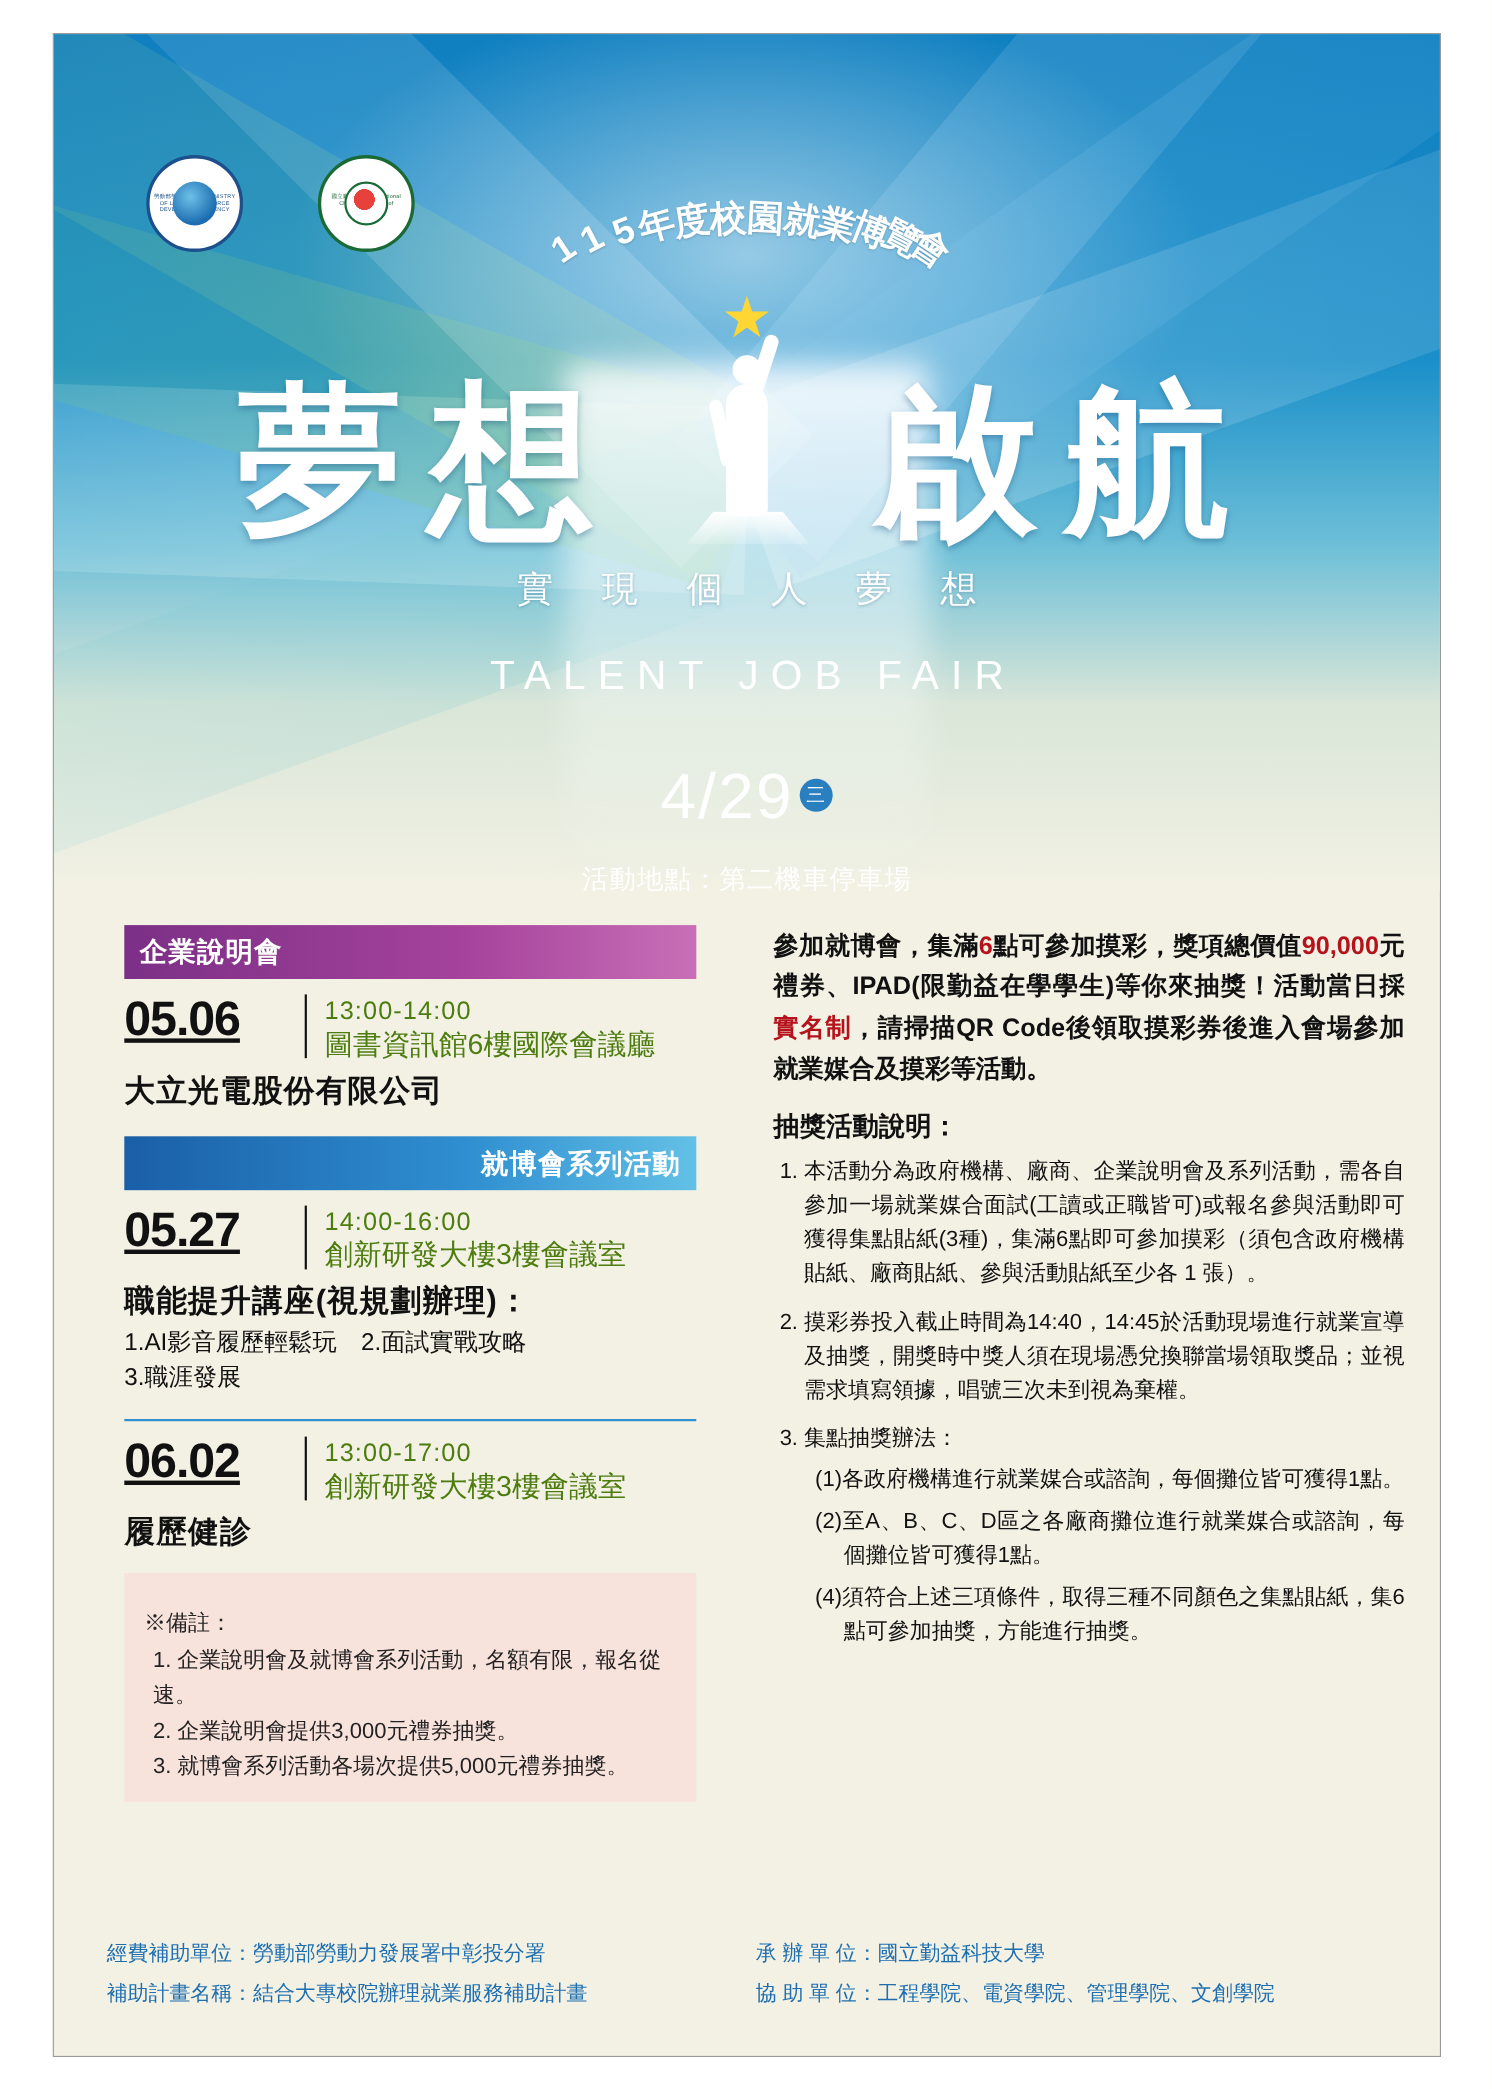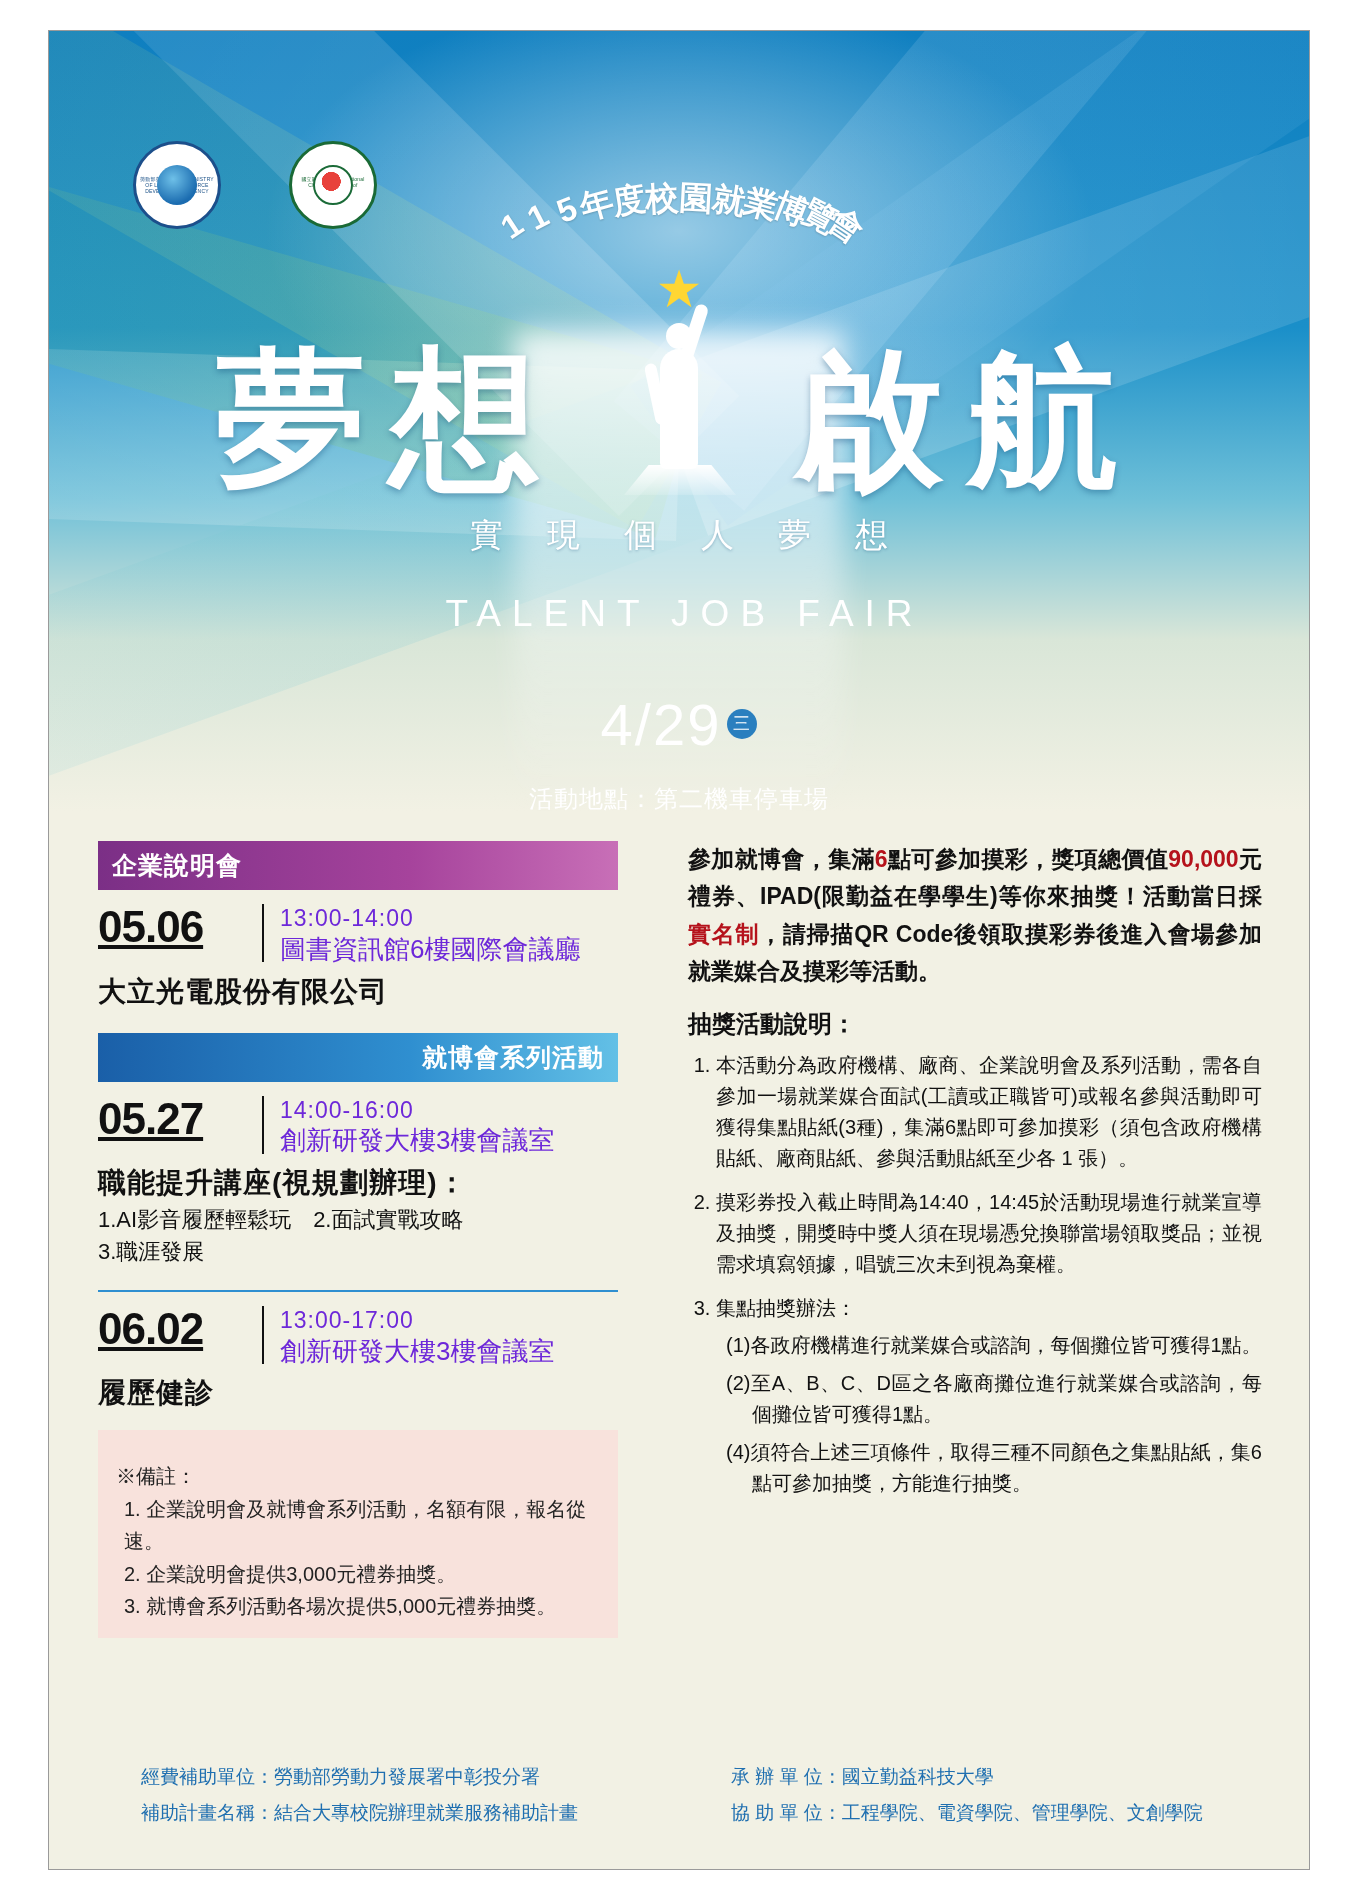--- a/index.html
+++ b/index.html
@@ -235,21 +235,21 @@
     top: 752px;
     text-align: center;
     color: #ffffff;
     font-size: 24px;
     letter-spacing: 1px;
   }
 
   
   .content {
     position: absolute;
-    left: 1px; top: 810px;
+    left: 16px; top: 810px;
     width: 100%;
     height: 1030px;
     padding: 0 48px;
     box-sizing: border-box;
   }
   .cols {
     display: flex;
     gap: 30px;
   }
   .col-left { width: 560px; flex: none; }
@@ -280,21 +280,21 @@
     min-width: 160px;
     line-height: 1.05;
     text-decoration: underline;
   }
   .event-sep {
     width: 2px;
     background: #111111;
     height: 58px;
     margin: 0 16px 0 4px;
   }
-  .event-times { color: #6d28d9; }
+  .event-times { color: #4d7c0f; }
   .event-time {
     font-size: 23px;
     letter-spacing: 1px;
     line-height: 1.25;
   }
   .event-place {
     font-size: 26px;
     line-height: 1.3;
   }
   .event-title {
@@ -365,21 +365,21 @@
   .footer {
     position: absolute;
     left: 48px; right: 48px;
     bottom: 38px;
     display: flex;
     gap: 30px;
     font-size: 19px;
     color: #1f6fb0;
   }
   .footer .fcol { line-height: 1.9; }
-  .footer .fcol-left { width: 560px; flex: none; margin-left: 44px; }
+  .footer .fcol-left { width: 560px; flex: none; }
   .footer .fcol-right { flex: 1; }
 </style>
 </head>
 <body>
 
 <div class="poster">
 
   <div class="hero">
     <div class="glow"></div>
     <div class="rays">

